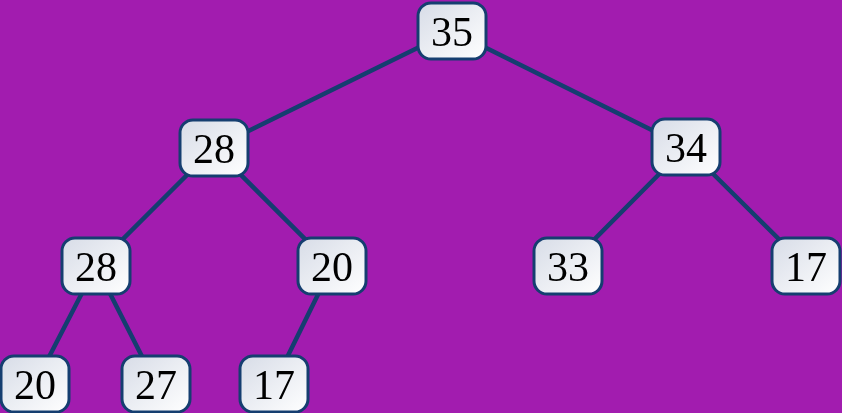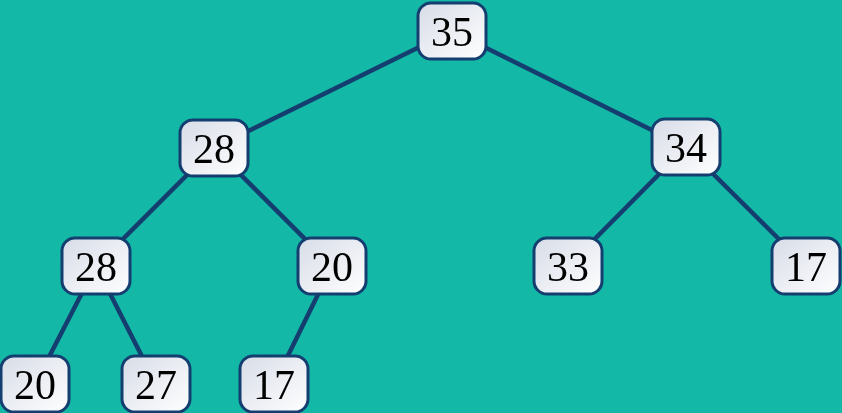--- a/index.html
+++ b/index.html
@@ -4,21 +4,21 @@
 <style>
   html, body {
     margin: 0;
     padding: 0;
     background: #ffffff;
   }
   .canvas {
     position: relative;
     width: 842px;
     height: 413px;
-    background: #14b8a6;
+    background: #a21caf;
     overflow: hidden;
     font-family: "Liberation Serif", serif;
   }
   svg {
     display: block;
   }
   .node-text {
     font-family: "Liberation Serif", "DejaVu Serif", serif;
     fill: #000000;
     user-select: none;

